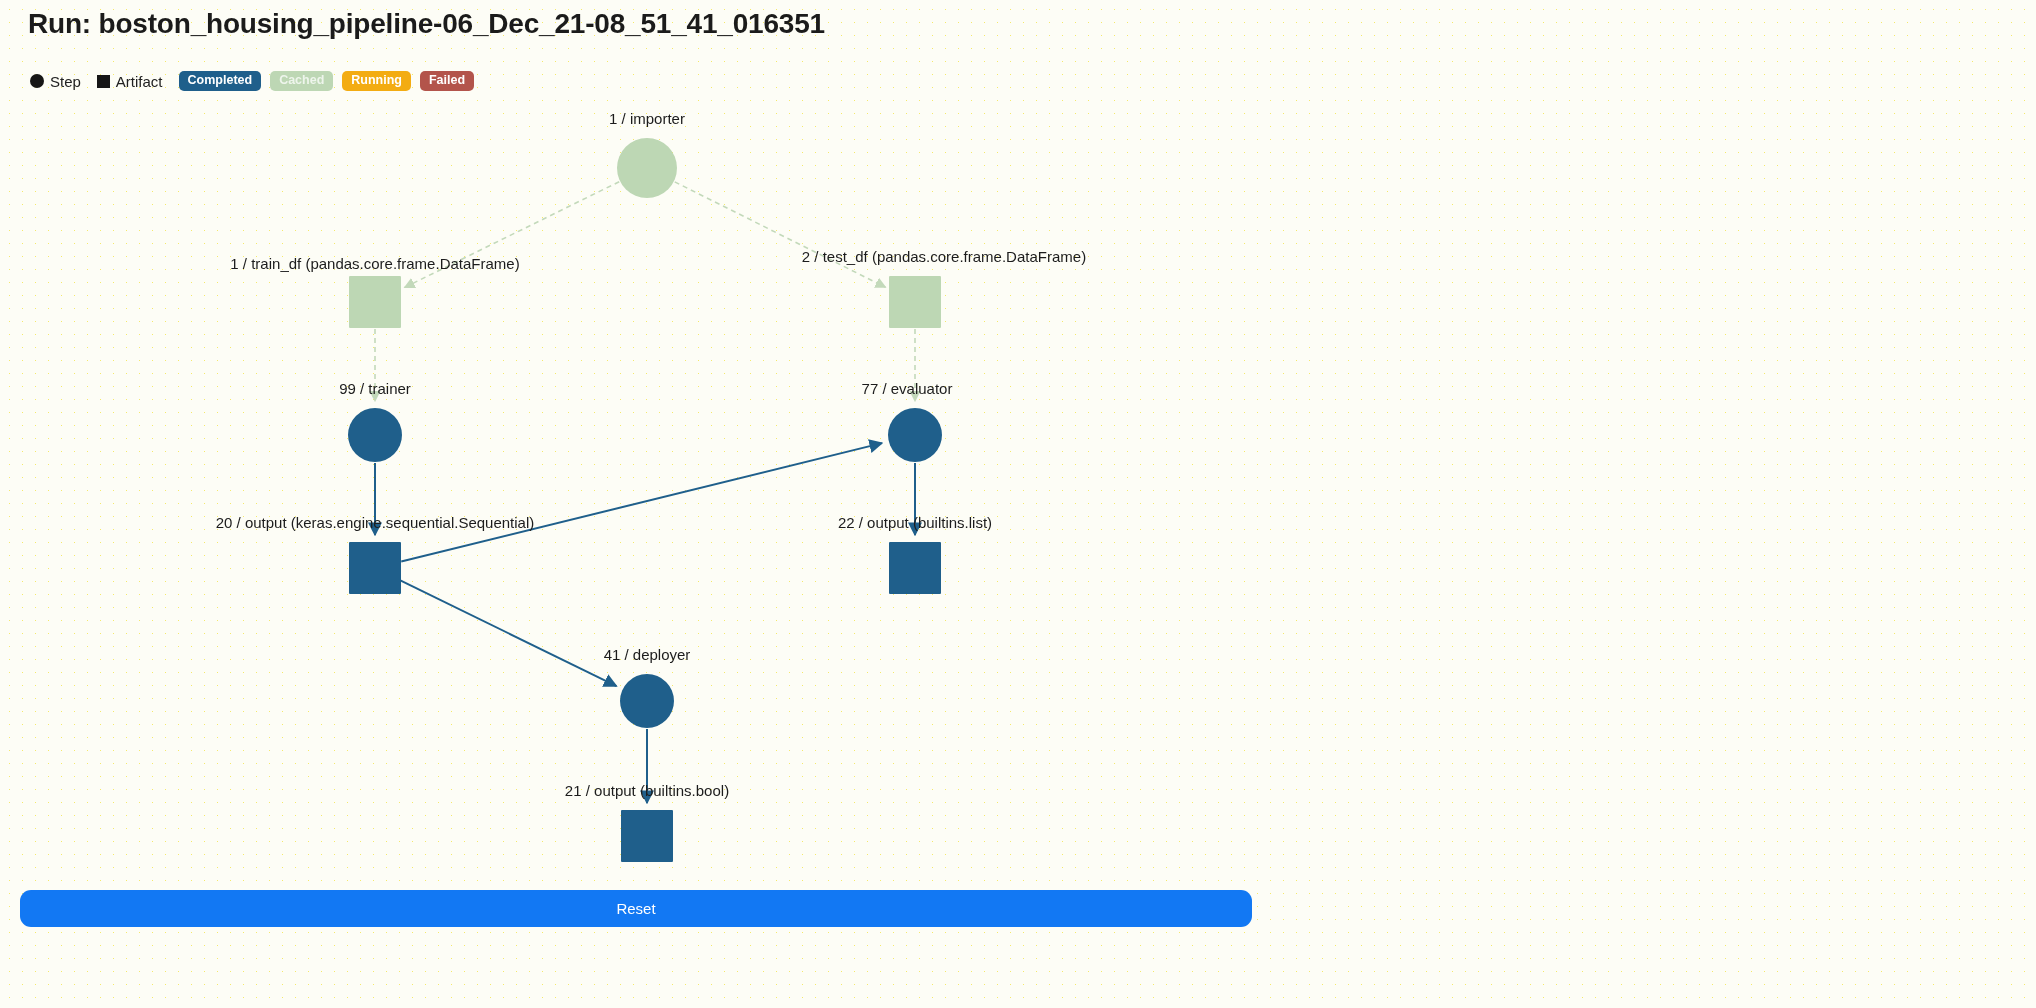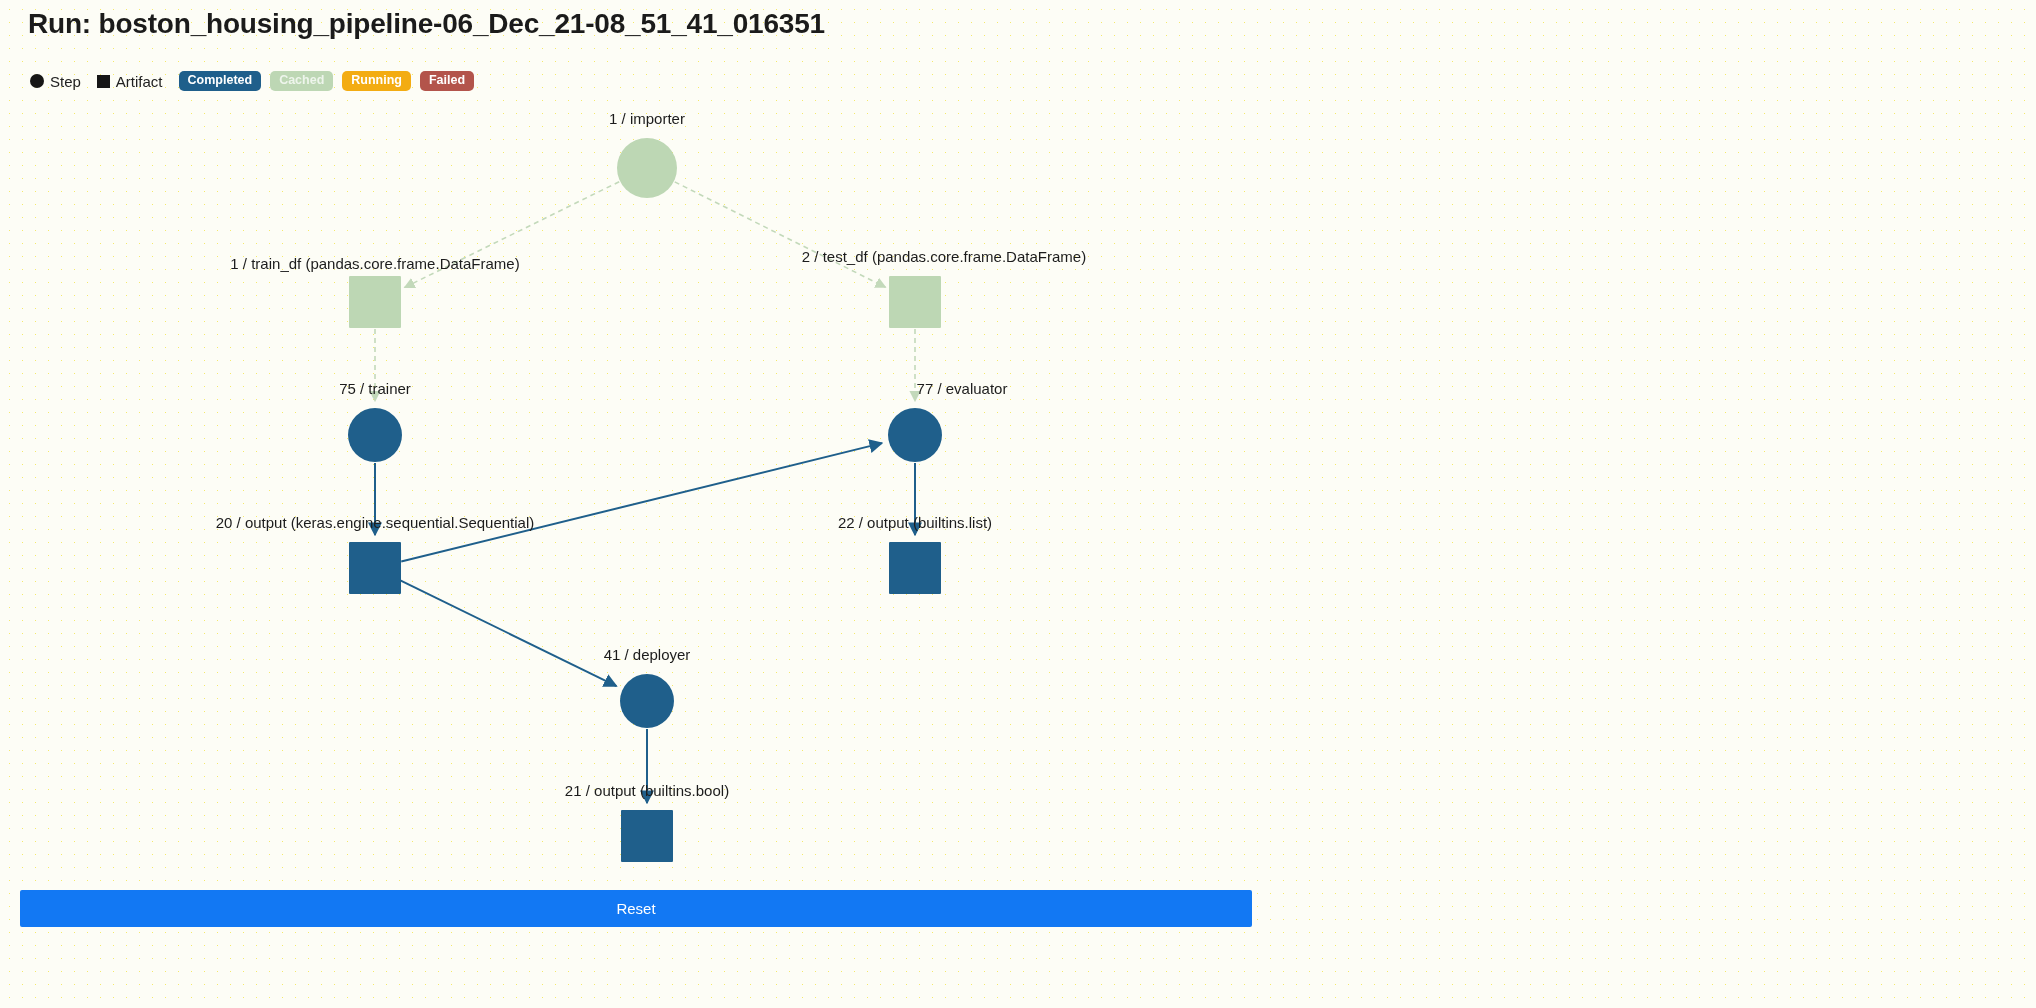--- a/index.html
+++ b/index.html
@@ -107,21 +107,21 @@
   
   #reset-button {
     position: absolute;
     left: 20px;
     top: 890px;
     width: 1232px;
     height: 37px;
     background: #1278f3;
     color: #ffffff;
     border: none;
-    border-radius: 2px;
+    border-radius: 11px;
     font-size: 15px;
     font-family: "Liberation Sans", sans-serif;
     cursor: pointer;
     padding: 0;
   }
 </style>
 </head>
 <body>
 
 <div id="page">
@@ -165,23 +165,23 @@
           <line x1="647" y1="729" x2="647" y2="803" stroke="#1f5f8b" stroke-width="2" marker-end="url(#arrow-solid)"></line>
         </g>
     </svg>
     <div id="node-layer">
         <div class="node-label" style="left: 647px; top: 110px;">1 / importer</div>
         <div class="node step state-cached" style="left: 647px; top: 168px; width: 60px; height: 60px;"></div>
         <div class="node-label" style="left: 375px; top: 255px;">1 / train_df (pandas.core.frame.DataFrame)</div>
         <div class="node artifact state-cached" style="left: 375px; top: 302px; width: 52px; height: 52px;"></div>
         <div class="node-label" style="left: 915px; top: 248px; margin-left: 29px;">2 / test_df (pandas.core.frame.DataFrame)</div>
         <div class="node artifact state-cached" style="left: 915px; top: 302px; width: 52px; height: 52px;"></div>
-        <div class="node-label" style="left: 375px; top: 380px;">75 / trainer</div>
+        <div class="node-label" style="left: 375px; top: 380px;">99 / trainer</div>
         <div class="node step state-completed" style="left: 375px; top: 435px; width: 54px; height: 54px;"></div>
-        <div class="node-label" style="left: 962px; top: 380px;">77 / evaluator</div>
+        <div class="node-label" style="left: 907px; top: 380px;">77 / evaluator</div>
         <div class="node step state-completed" style="left: 915px; top: 435px; width: 54px; height: 54px;"></div>
         <div class="node-label" style="left: 375px; top: 514px;">20 / output (keras.engine.sequential.Sequential)</div>
         <div class="node artifact state-completed" style="left: 375px; top: 568px; width: 52px; height: 52px;"></div>
         <div class="node-label" style="left: 915px; top: 514px;">22 / output (builtins.list)</div>
         <div class="node artifact state-completed" style="left: 915px; top: 568px; width: 52px; height: 52px;"></div>
         <div class="node-label" style="left: 647px; top: 646px;">41 / deployer</div>
         <div class="node step state-completed" style="left: 647px; top: 701px; width: 54px; height: 54px;"></div>
         <div class="node-label" style="left: 647px; top: 782px;">21 / output (builtins.bool)</div>
         <div class="node artifact state-completed" style="left: 647px; top: 836px; width: 52px; height: 52px;"></div>
       </div>

